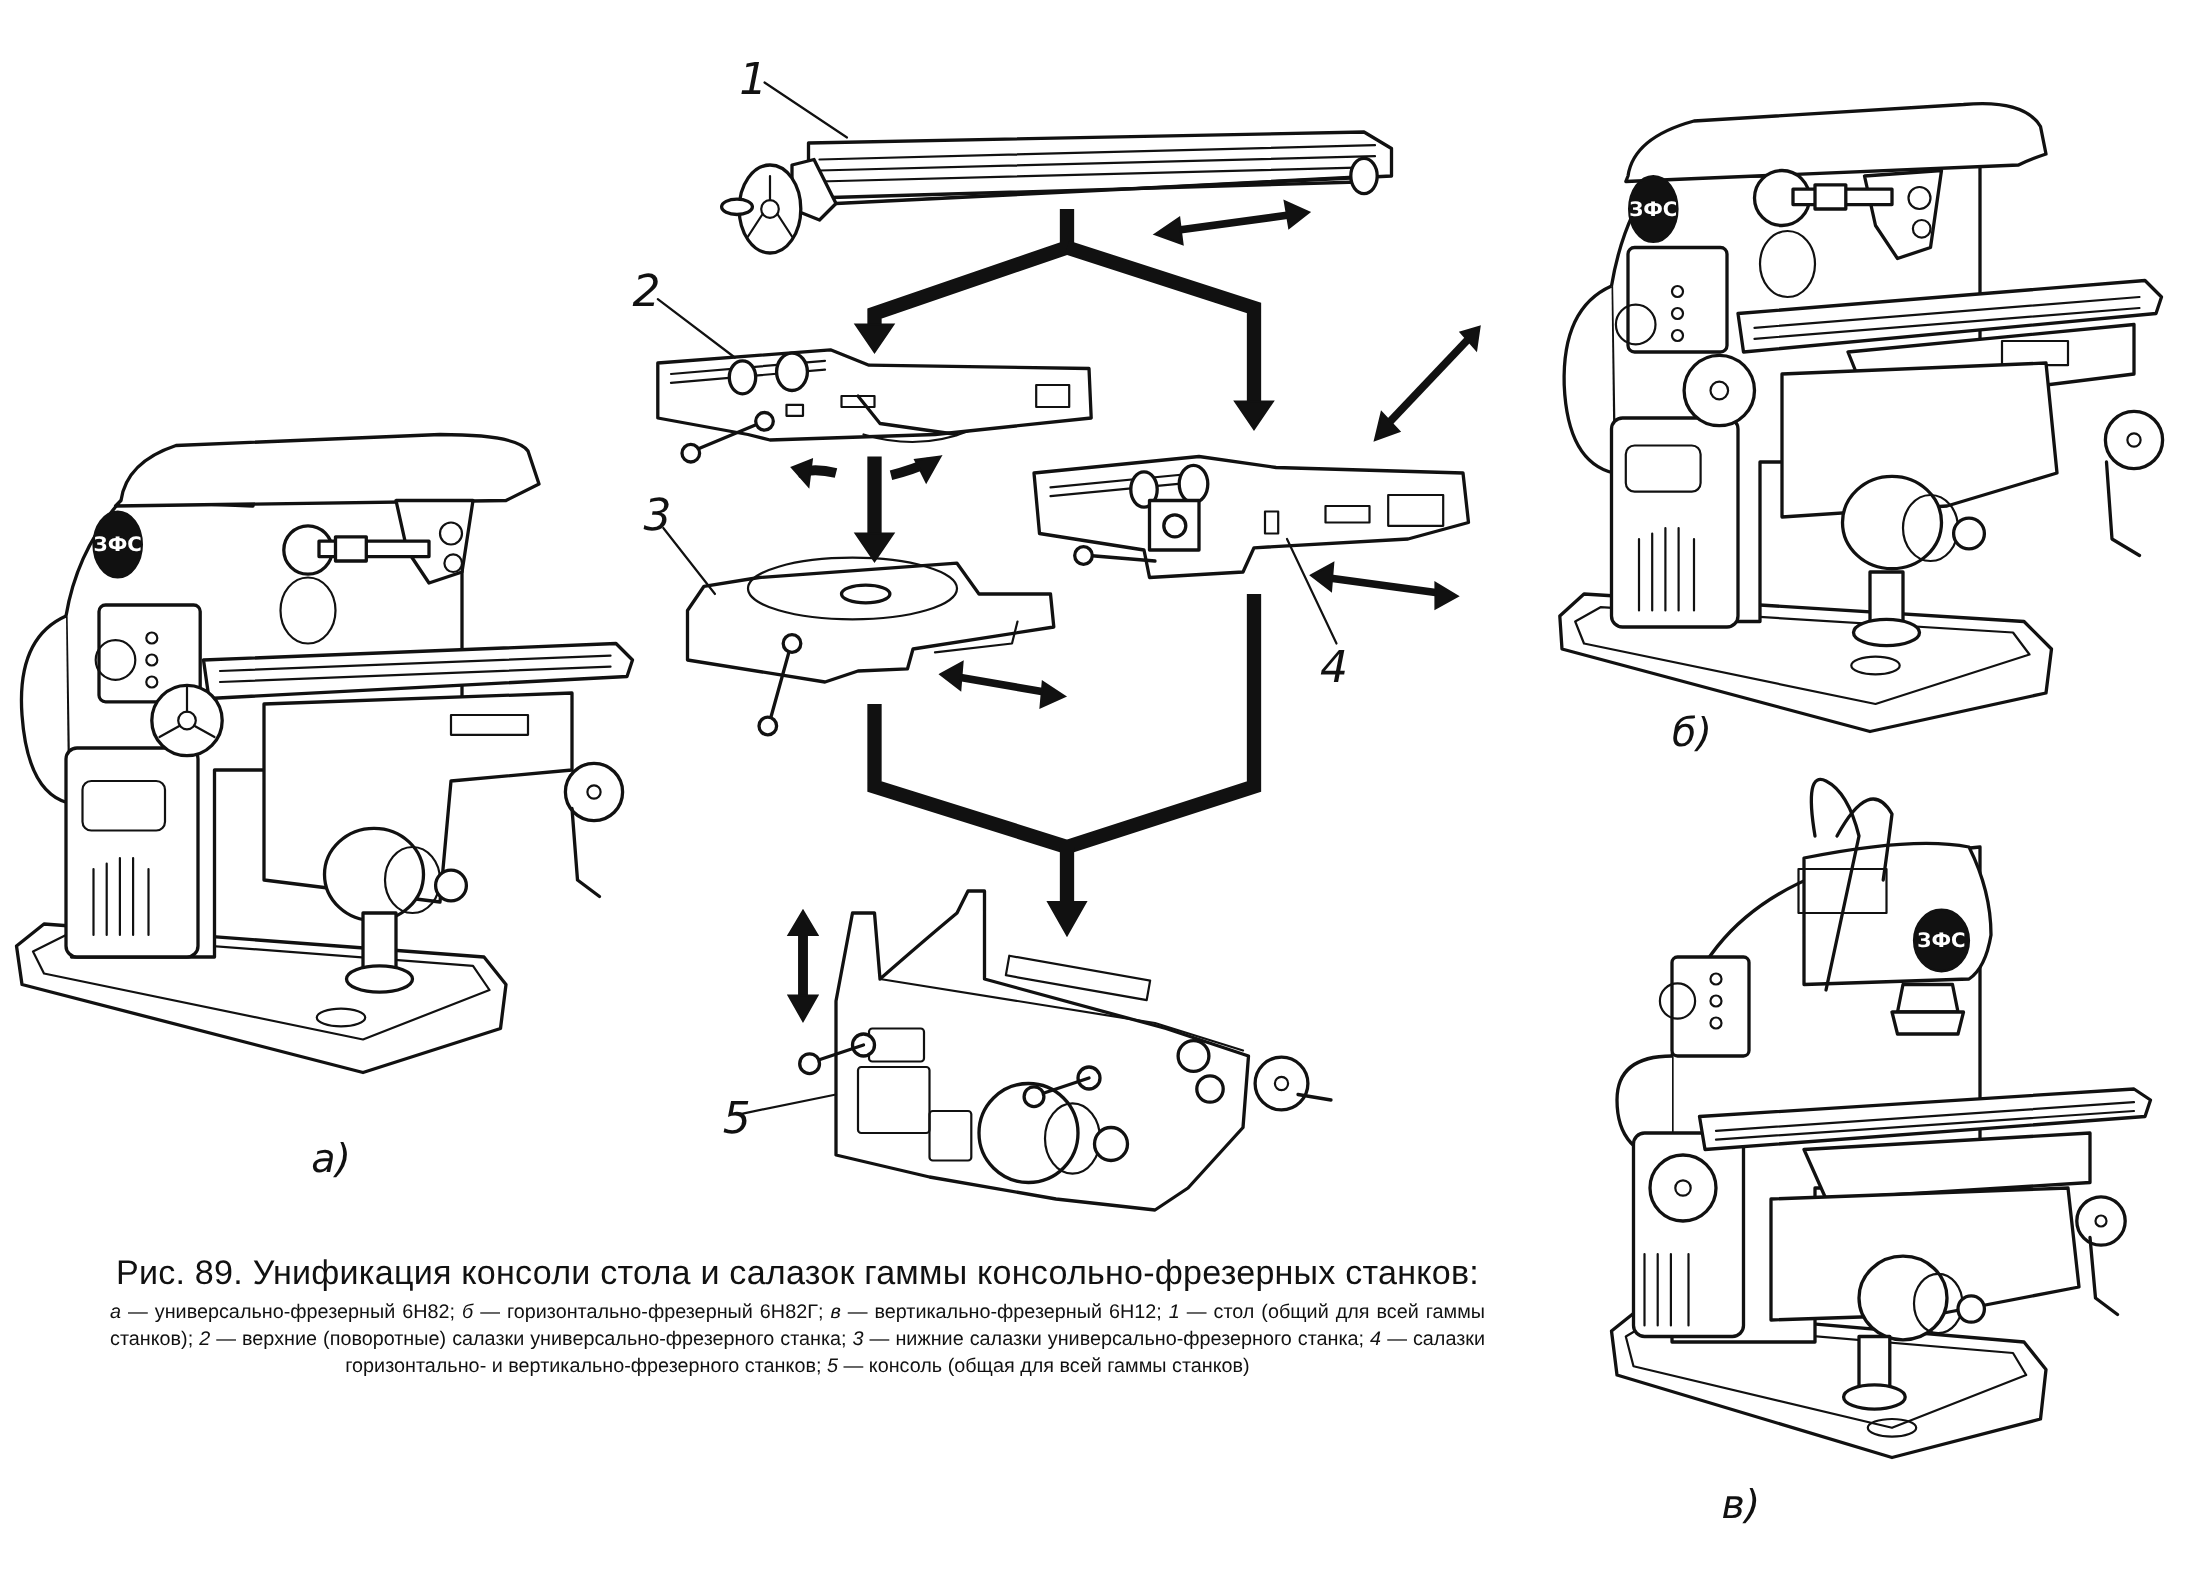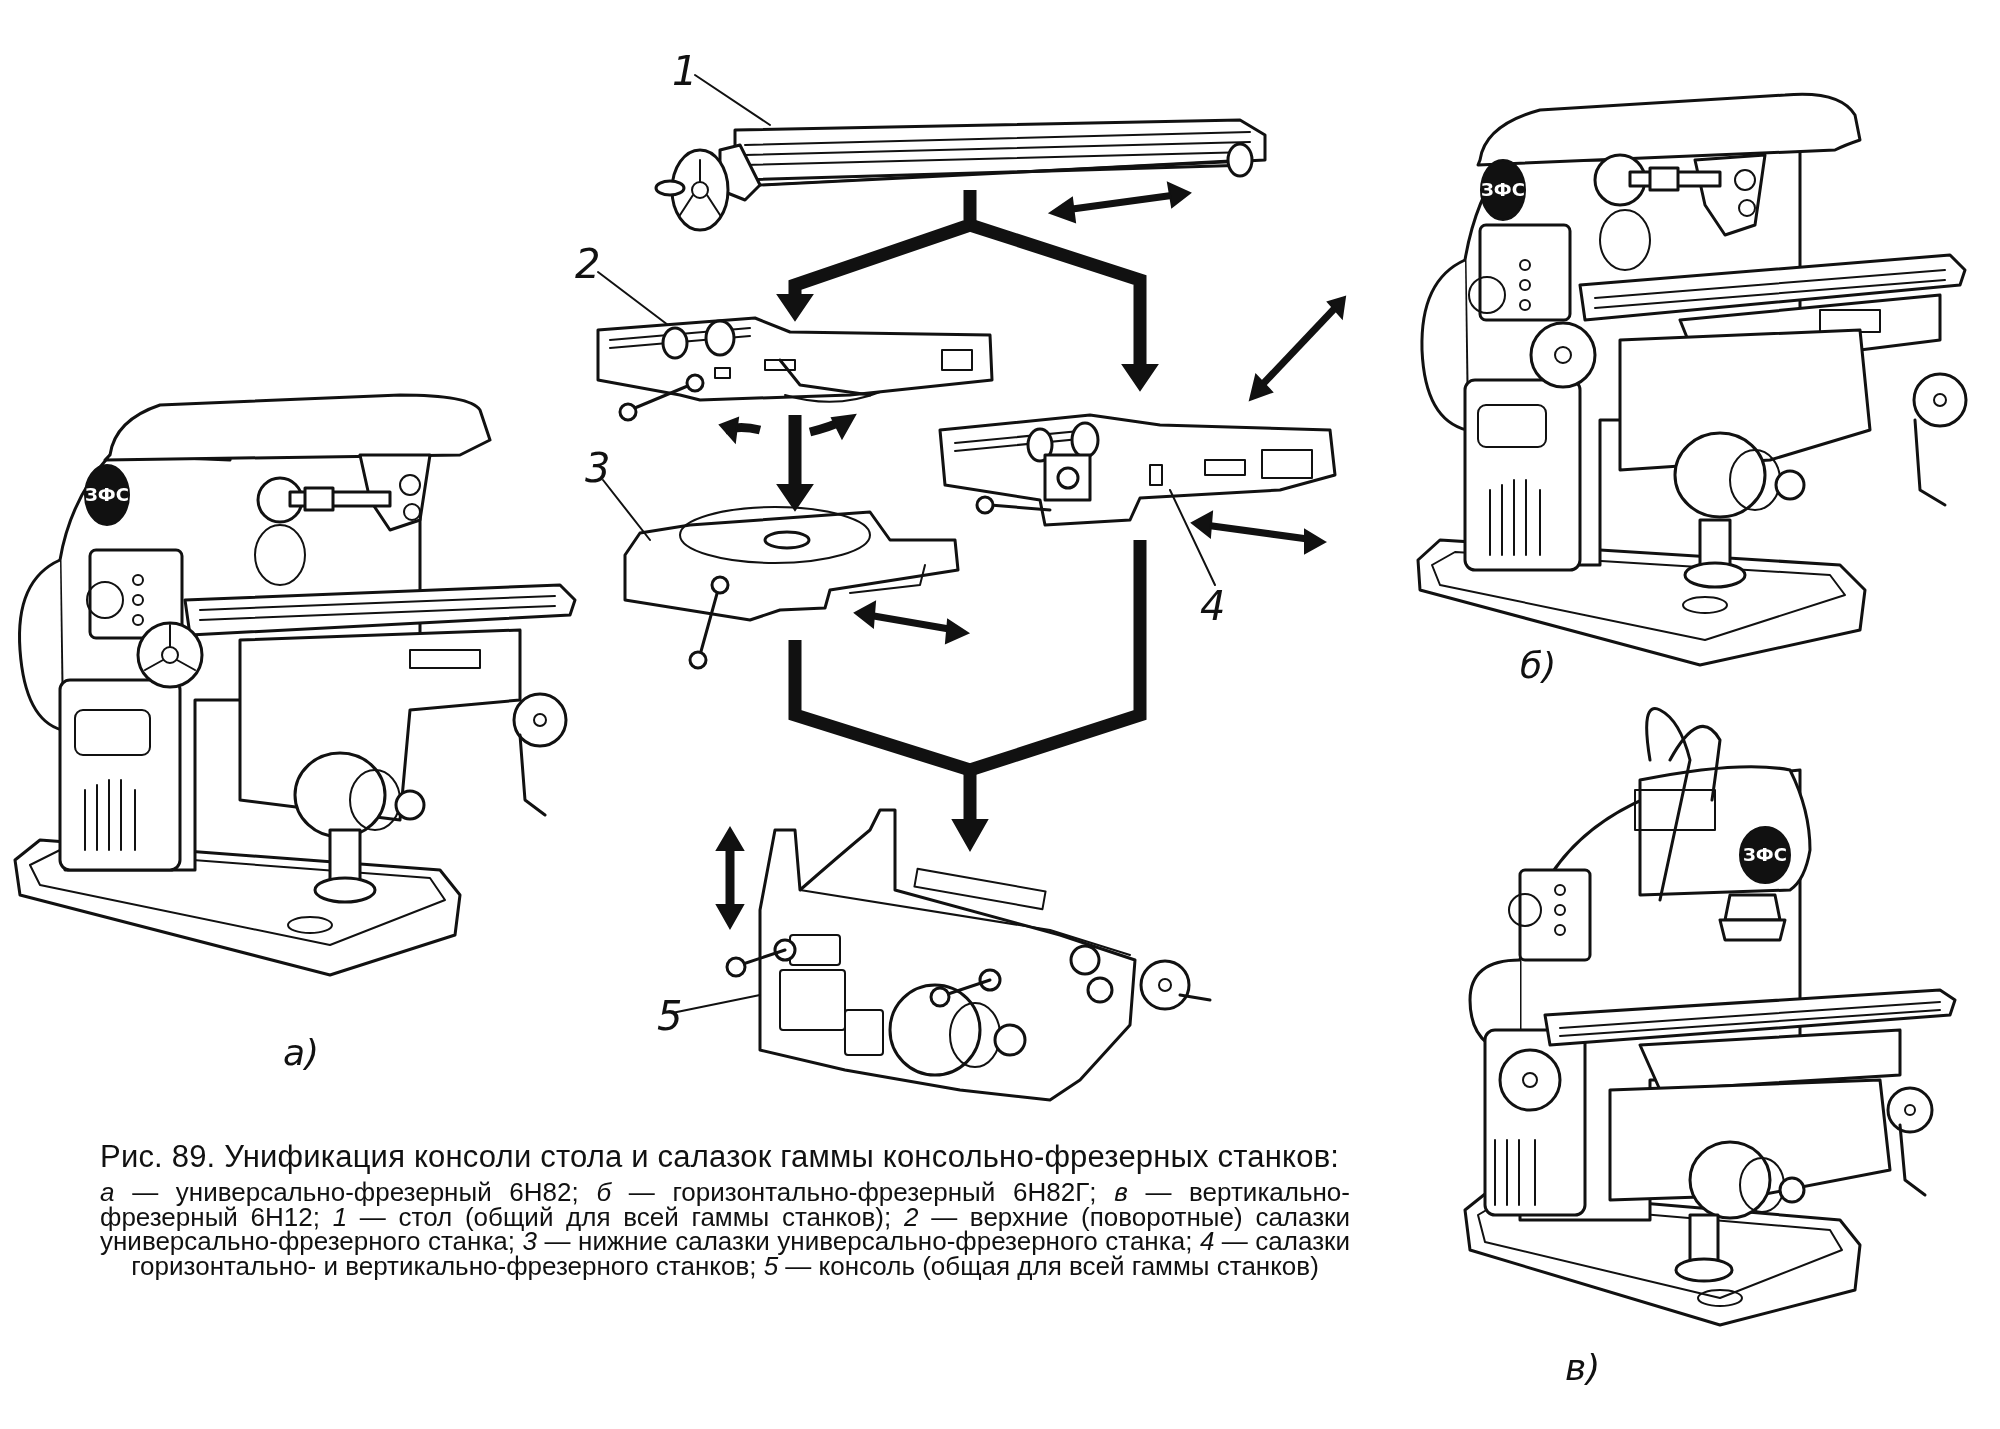--- a/index.html
+++ b/index.html
@@ -9,22 +9,22 @@
   .ln { fill: none; stroke: #111; stroke-width: 3; stroke-linejoin: round; stroke-linecap: round; }
   .ln2 { fill: none; stroke: #111; stroke-width: 2; stroke-linejoin: round; stroke-linecap: round; }
   .fillw { fill: #fff; stroke: #111; stroke-width: 3; stroke-linejoin: round; }
   .fillb { fill: #111; stroke: #111; stroke-width: 2; }
   .flow { fill: none; stroke: #111; stroke-width: 13; stroke-linejoin: miter; }
   .label-num { font-family: "DejaVu Sans", sans-serif; font-style: italic; font-size: 40px; fill: #111; }
   .label-sub { font-family: "DejaVu Sans", sans-serif; font-style: italic; font-size: 36px; fill: #111; }
   .logo-text { font-family: "DejaVu Sans", sans-serif; font-size: 18px; fill: #fff; font-weight: bold; }
   #caption { position: absolute; left: 100px; top: 1140px; width: 1250px; }
   #caption-title { font-family: "Liberation Sans", sans-serif; font-size: 31px; line-height: 34px;
-                   letter-spacing: 0.2px; margin: 0; }
-  #caption-body { font-family: "Liberation Sans", sans-serif; font-size: 26px; line-height: 24.5px;
+                   text-align: center; letter-spacing: 0.2px; margin: 0; }
+  #caption-body { font-family: "Liberation Sans", sans-serif; font-size: 18px; line-height: 24.5px;
                   text-align: justify; text-align-last: center; margin: 6px 0 0 0; }
   #caption-body i { font-style: italic; }
 </style>
 </head>
 <body>
 
 <svg id="figure" viewBox="0 0 2000 1429" xmlns="http://www.w3.org/2000/svg">
 
   <g id="machine-a">
 

